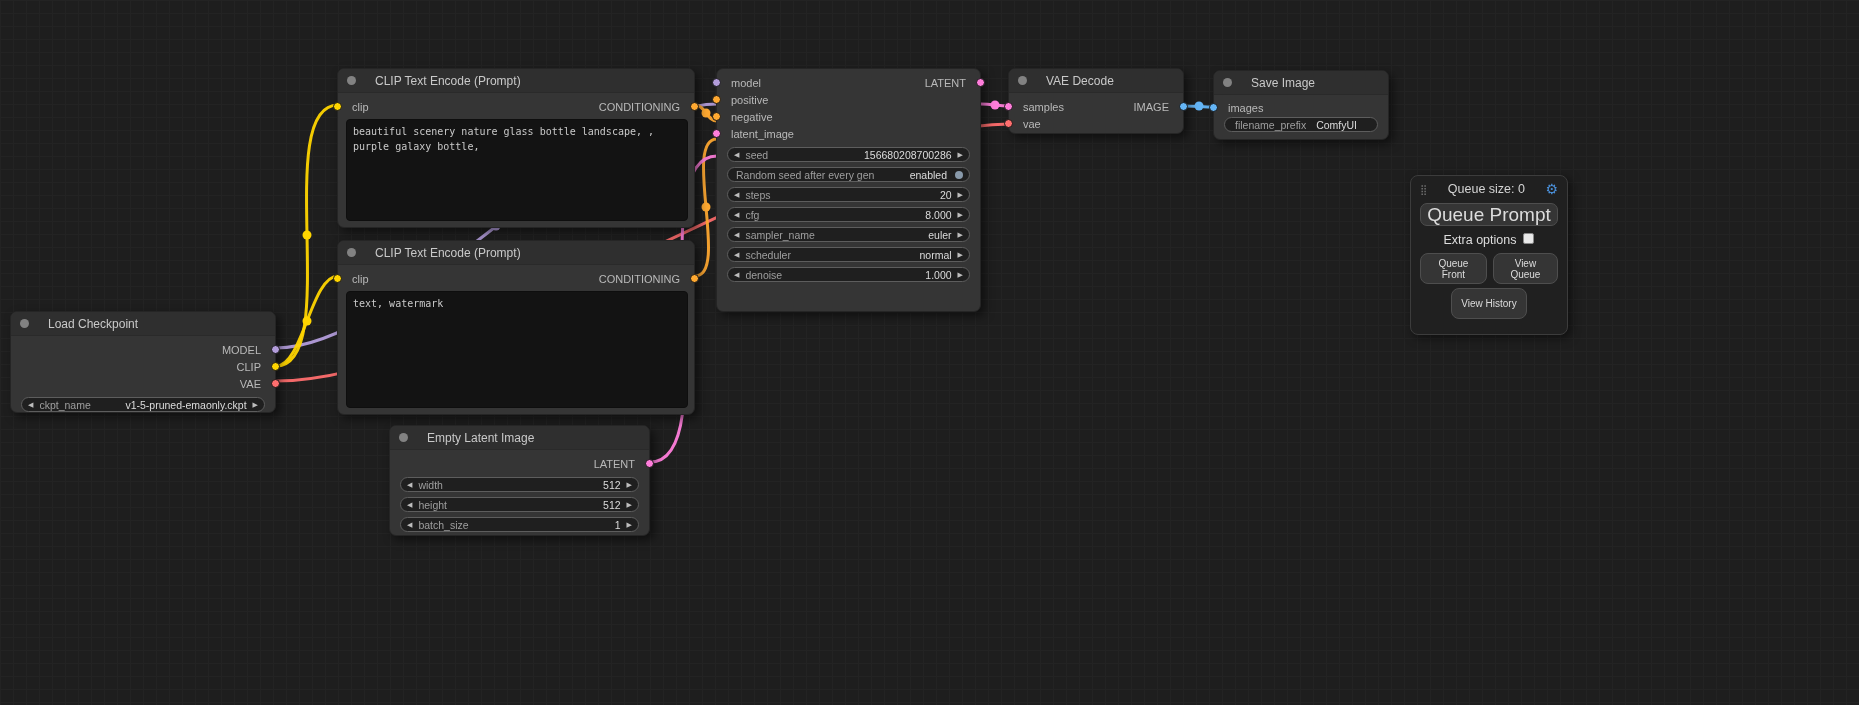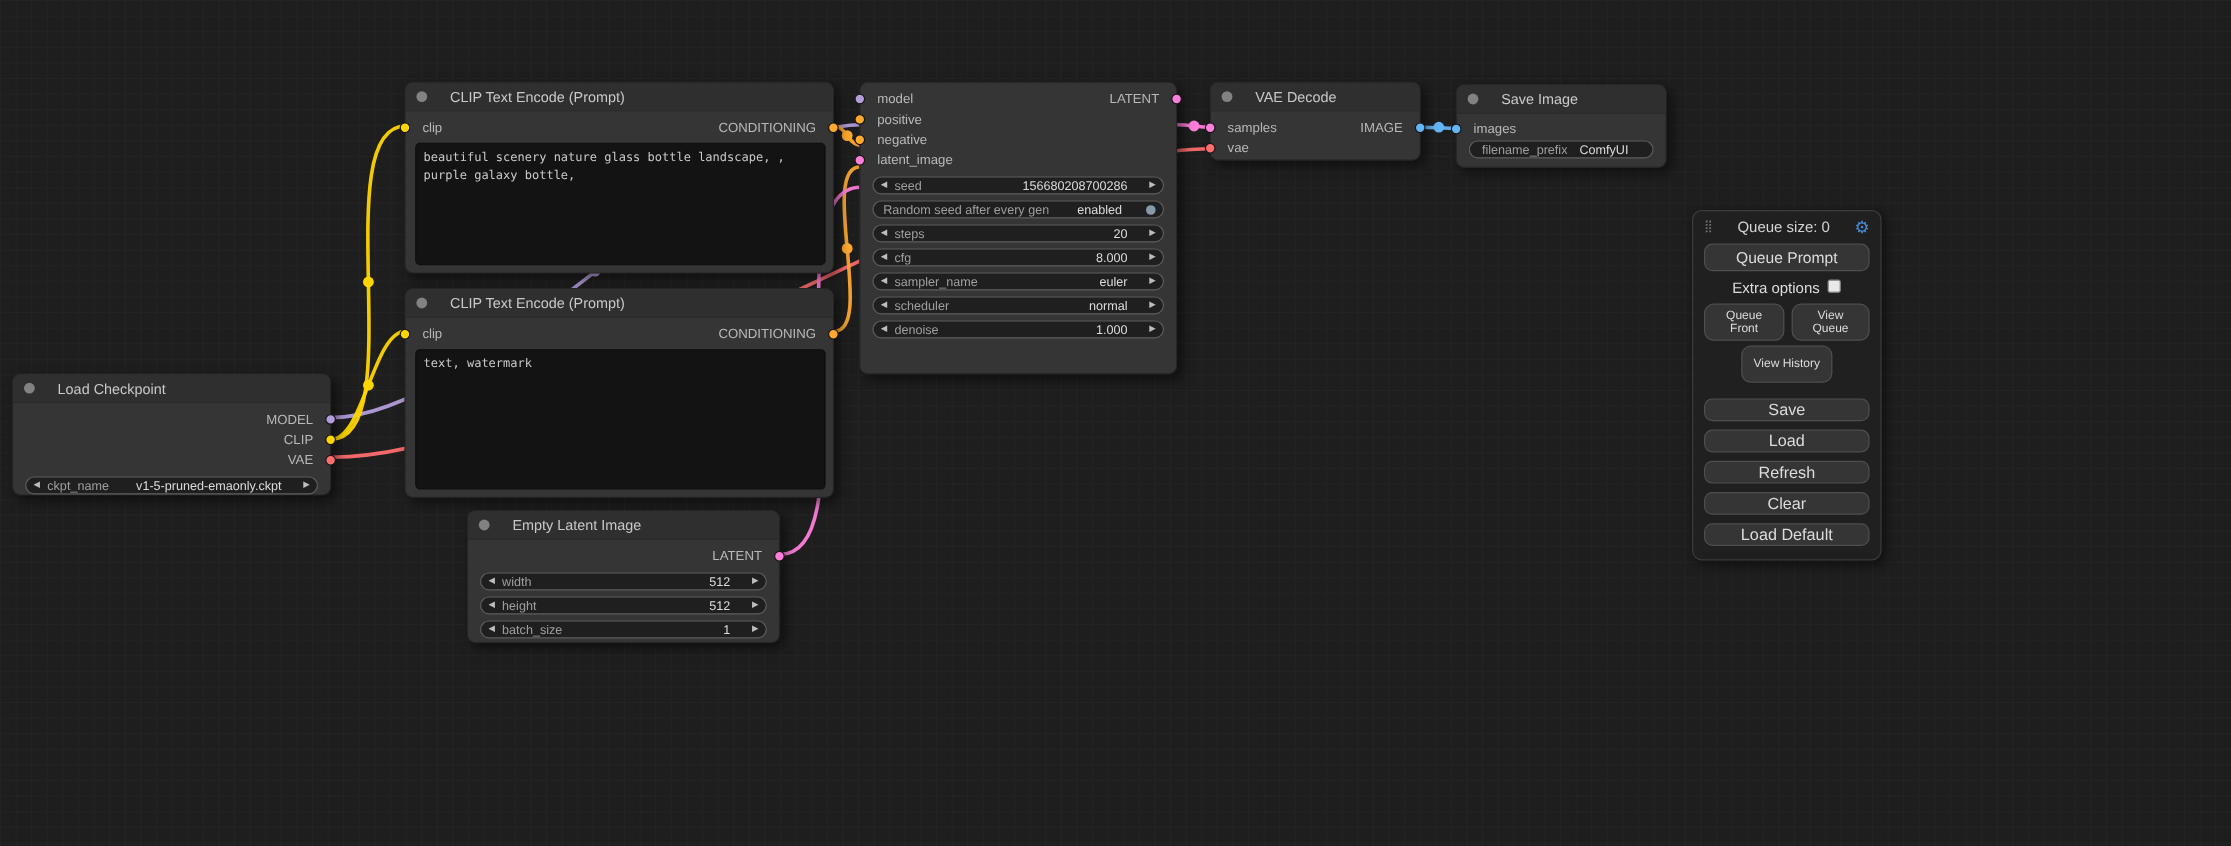--- a/index.html
+++ b/index.html
@@ -32,35 +32,35 @@
   .out-label{margin-left:auto;margin-right:14px;white-space:nowrap}
   .port{position:absolute;top:4px;width:9px;height:9px;border-radius:50%;border:1px solid #161616}
   .port.in{left:-5px} .port.out{right:-5px}
   .out-abs{position:absolute;top:5px;right:0;width:140px}
   .t-model{background:var(--c-model)} .t-clip{background:var(--c-clip)} .t-vae{background:var(--c-vae)}
   .t-conditioning{background:var(--c-conditioning)} .t-latent{background:var(--c-latent)} .t-image{background:var(--c-image)}
   
   .widget{height:15px;margin:5px 10px 0;background:#1f1f1f;border:1px solid #5d5d5d;border-radius:8px;
     display:flex;align-items:center;padding:0 6px;font-size:10.5px;white-space:nowrap}
   .w-name{color:#9f9f9f;margin-left:6px;overflow:hidden}
-  .w-value{color:#dcdcdc;margin-left:auto;margin-right:18px}
+  .w-value{color:#dcdcdc;margin-left:auto;margin-right:6px}
   .arrow{font-size:7px;color:#bdbdbd;line-height:1;flex:none}
   .toggle-dot{width:8px;height:8px;border-radius:50%;background:var(--c-toggle_on);margin-left:2px;flex:none}
   .prompt{display:block;margin:4px 8px 0;background:#131313;border:1px solid #0e0e0e;border-radius:4px;
     color:#c9c9c9;font:10px/1.5 "DejaVu Sans Mono",monospace;padding:4px 6px;resize:none;outline:none;overflow:hidden}
   
   #menu{position:absolute;left:1410px;top:175px;width:158px;z-index:3;background:#202020;
     border:1px solid #3c3c3c;border-radius:8px;padding:5px 9px 11px;box-shadow:3px 3px 10px rgba(0,0,0,.5);color:#ddd}
   .menu-header{display:flex;align-items:center;margin-bottom:6px}
   .drag-handle{color:#6f6f6f;font-size:10px;cursor:grab}
   .queue-size{flex:1;text-align:center;font-size:12.5px;color:#d4d4d4}
   .gear{color:var(--c-gear_blue);font-size:14px;cursor:pointer}
   .btn{display:block;background:#353535;border:1px solid #4e4e4e;border-radius:7px;color:#dcdcdc;
     font-family:inherit;cursor:pointer;text-align:center}
-  .btn.queue{width:100%;height:23px;font-size:13px;margin-bottom:7px}
+  .btn.queue{width:100%;height:23px;font-size:19px;margin-bottom:7px}
   .extra-row{display:flex;justify-content:center;gap:7px;font-size:12.5px;margin-bottom:6px}
   .checkbox{width:11px;height:11px;background:#e9e9e9;border:1px solid #8a8a8a;border-radius:2px;display:inline-block}
   .small-row{display:flex;justify-content:center;gap:6px;margin-bottom:4px}
   .btn.small{font-size:10px;height:31px;padding:0 9px;border-radius:8px}
   .big-stack{margin-top:13px;display:flex;flex-direction:column;gap:7px}
   .btn.big{width:100%;height:19px;font-size:13.5px}
 </style>
 </head>
 <body>
 
@@ -291,22 +291,15 @@
       <span>Extra options</span>
       <span class="checkbox"></span>
     </div>
     <div class="small-row">
       <button class="btn small">Queue Front</button>
       <button class="btn small">View Queue</button>
     </div>
     <div class="small-row">
       <button class="btn small">View History</button>
     </div>
-    <div class="big-stack">
-      <button class="btn big">Save</button>
-      <button class="btn big">Load</button>
-      <button class="btn big">Refresh</button>
-      <button class="btn big">Clear</button>
-      <button class="btn big">Load Default</button>
-    </div>
   </div>
 
 </div>
 
 </body></html>

